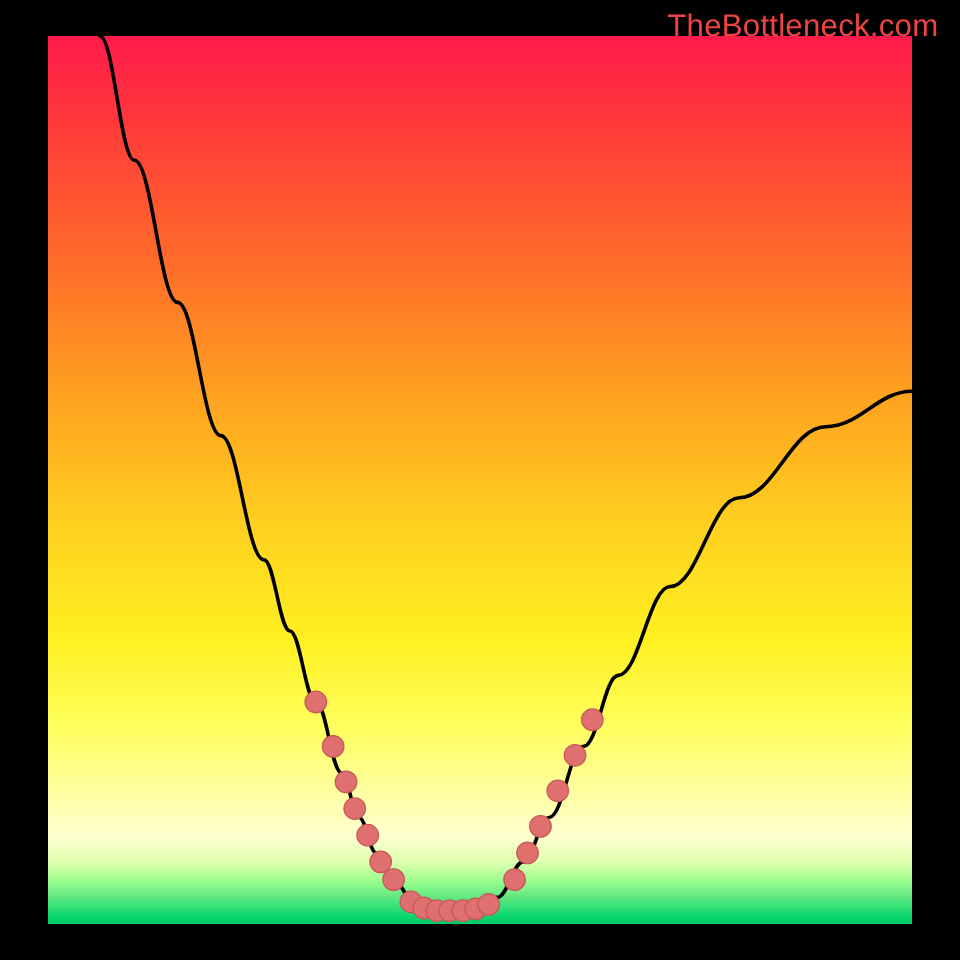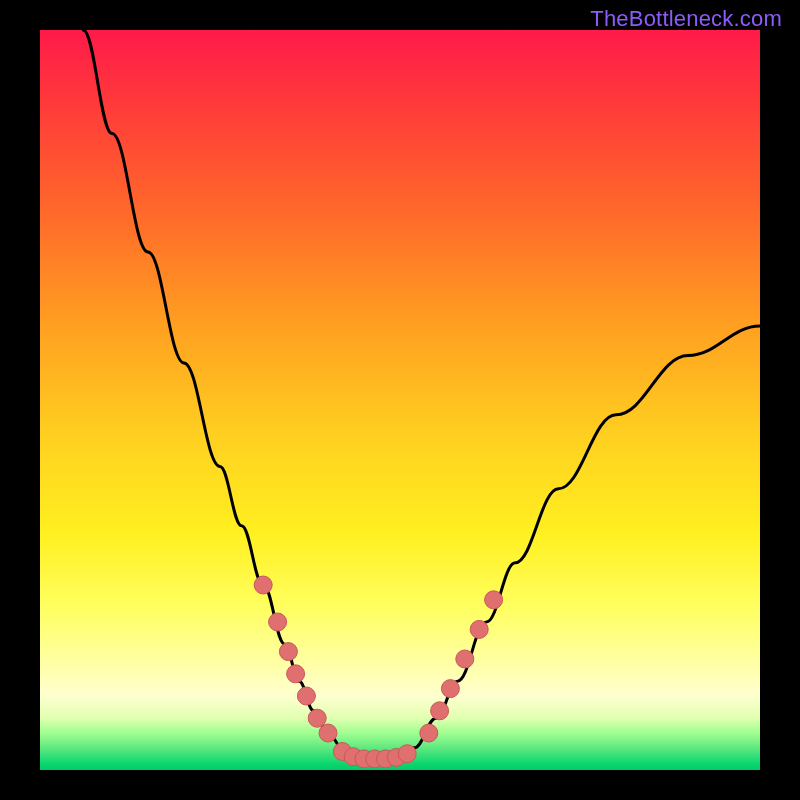--- a/index.html
+++ b/index.html
@@ -37,23 +37,23 @@
       #60e880 97%,
       #10d870 99%,
       #00cc66 100%
     );
   }
   .watermark {
     position: absolute;
     top: 6px;
     right: 18px;
     font-family: Arial, Helvetica, sans-serif;
-    font-size: 22px;
+    font-size: 26px;
     font-weight: 500;
-    color: #8b5cf6;
+    color: #ef4444;
     letter-spacing: 0.2px;
   }
   svg {
     position: absolute;
     left: 0;
     top: 0;
   }
 </style>
 </head>
 <body>

